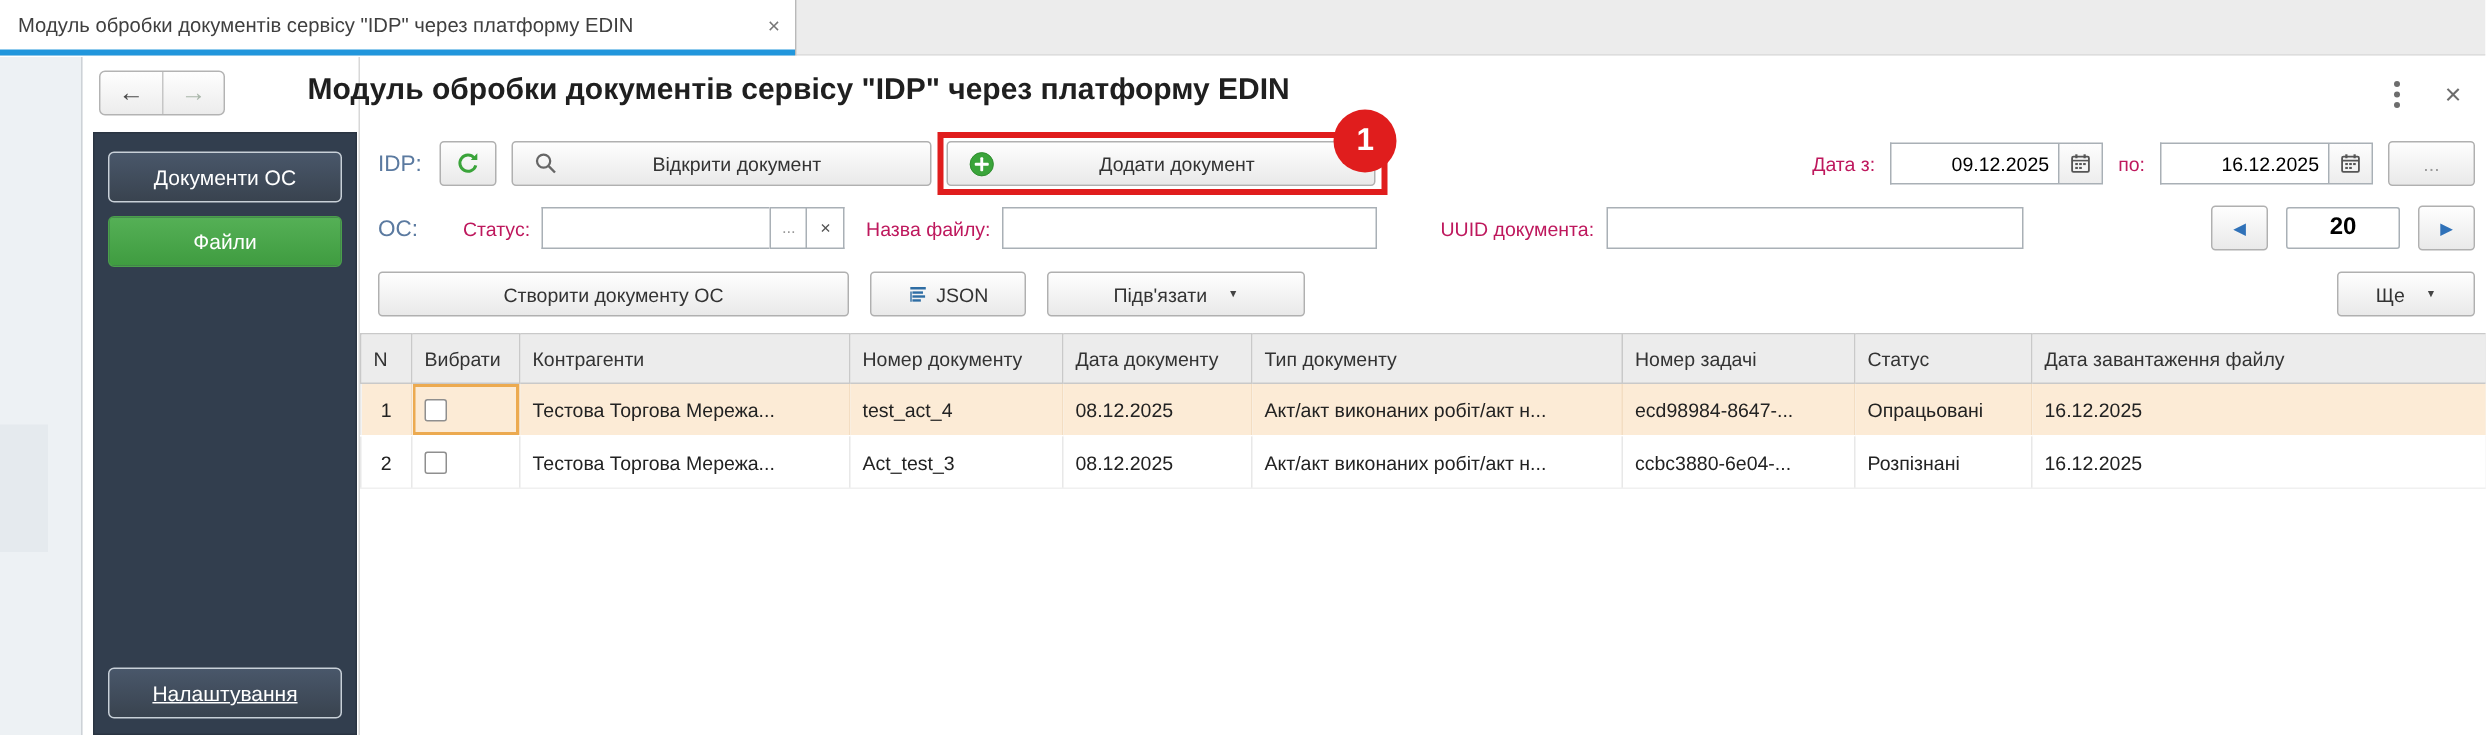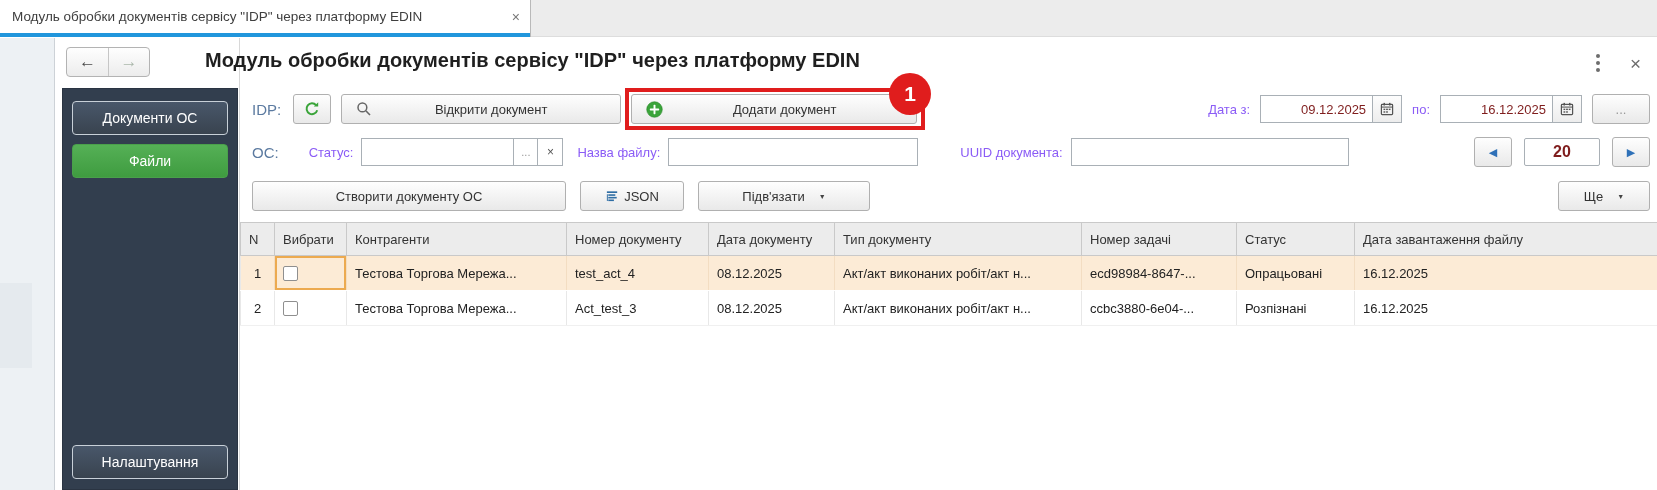--- a/index.html
+++ b/index.html
@@ -28,40 +28,40 @@
   .header-right { position:absolute; right:16px; top:52px; display:flex; align-items:center; gap:28px; }
   .kebab { display:flex; flex-direction:column; gap:3px; cursor:pointer; padding:2px; }
   .kebab i { width:4px; height:4px; border-radius:50%; background:#6d6d6d; }
   .win-close { font-size:19px; color:#6d6d6d; cursor:pointer; line-height:1; }
 
   
   .sidebar { position:absolute; left:62px; top:88px; width:176px; bottom:0; background:#323e4e; border:1px solid #2a3442; }
   .side-btn { display:block; width:156px; margin:0 auto; height:34px; color:#ffffff; font-size:14px; font-family:"Liberation Sans", sans-serif; border:1px solid #c8d0d8; border-radius:4px; background:linear-gradient(#49576a,#39434f); cursor:pointer; }
   .side-btn.files { margin-top:9px; background:linear-gradient(#55b056,#3f9c40); border-color:#4aa04b; }
   .side-btn.docs { margin-top:12px; }
-  .side-btn.settings { position:absolute; bottom:10px; left:9px; margin:0; }
+  .side-btn.settings { position:absolute; bottom:10px; left:9px; margin:0;text-decoration:underline; }
 
   
   .trow { position:absolute; left:252px; right:7px; display:flex; align-items:center; }
   .row-idp { top:89px; height:40px; gap:10px; }
   .row-os { top:133px; height:38px; gap:8px; }
   .row-actions { top:176px; height:40px; gap:14px; }
 
   .group-label { font-size:15px; color:#5b7aa0; margin-right:2px; white-space:nowrap; }
-  .lbl { font-size:13px; color:#8b5cf6; white-space:nowrap; }
+  .lbl { font-size:13px; color:#be185d; white-space:nowrap; }
 
   .btn { display:inline-flex; align-items:center; justify-content:center; gap:4px; height:30px; padding:0 14px; background:linear-gradient(#fefefe,#e9e9e9); border:1px solid #b0b0b0; border-radius:3px; font-size:13px; color:#333; cursor:pointer; white-space:nowrap; font-family:"Liberation Sans", sans-serif; }
   .btn.icon-only { width:38px; padding:0; }
   .btn.disabled { color:#9a9a9a; }
   .btn .caret { font-size:7px; color:#444; margin-left:10px; }
 
   .wide-btn { width:280px; }
   .wide-btn .btn-text { flex:1; text-align:center; }
 
-  .inp { height:28px; border:1px solid #a9b0b6; background:#fff; font-size:13px; padding:8px 6px; font-family:"Liberation Sans", sans-serif; color:#7f1d1d; }
+  .inp { height:28px; border:1px solid #a9b0b6; background:#fff; font-size:13px; padding:8px 6px; font-family:"Liberation Sans", sans-serif; color:#000000; }
 
   .date-group { display:flex; align-items:center; }
   .date-inp { width:112px; text-align:right; border-right:none; }
   .cal-btn { width:30px; height:28px; border:1px solid #a9b0b6; background:linear-gradient(#fdfdfd,#ededed); display:flex; align-items:center; justify-content:center; cursor:pointer; }
   .ml-auto { margin-left:auto; }
 
   .status-group { display:flex; align-items:center; }
   .status-inp { width:152px; border-right:none; }
   .mini-btn { width:25px; height:28px; border:1px solid #a9b0b6; background:#fff; font-size:12px; color:#555; display:flex; align-items:center; justify-content:center; cursor:pointer; }
   .mini-btn + .mini-btn { border-left:none; }

